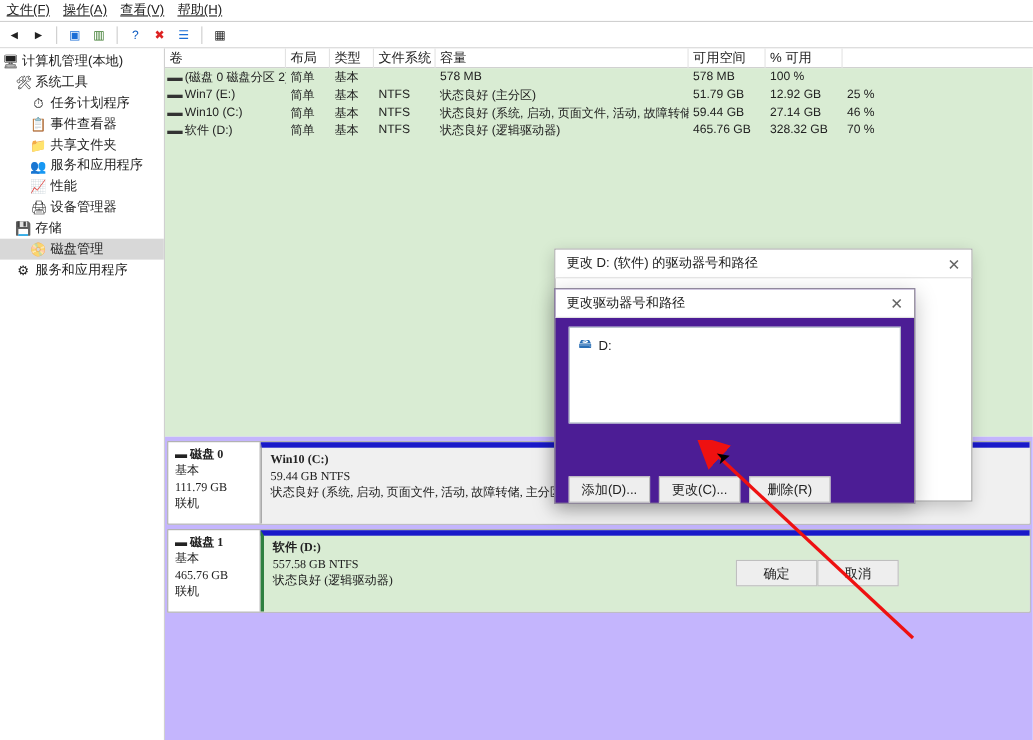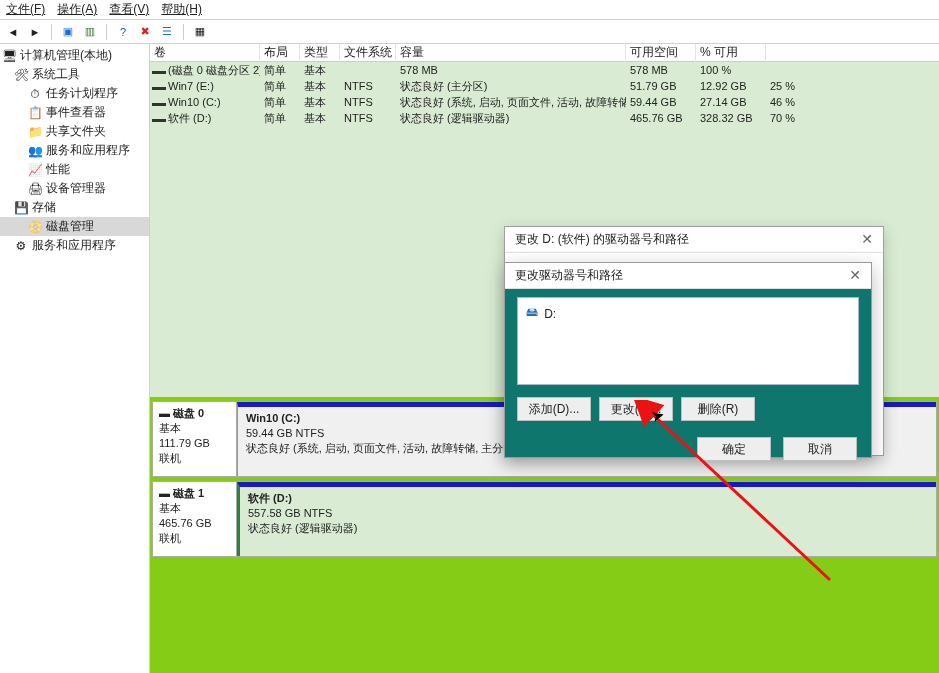--- a/index.html
+++ b/index.html
@@ -92,21 +92,21 @@
   .vol-list {
     background: #d9ecd3;
     flex: 0 0 335px;
     overflow: hidden;
   }
   .vol-row { height: 16px; font-size: 11px; }
   .vol-row > div { padding: 0 4px; white-space: nowrap; overflow: hidden; }
   .drv-icon { color:#333; margin-right:4px; font-size:10px; display:inline-block; transform:scaleX(1.4);}
 
   
-  .disk-area { flex:1; background:#84cc16; }
+  .disk-area { flex:1; background:#c4b5fd;font-family:Liberation Serif, serif; }
   .disk-row {
     display:flex;
     border:1px solid #aaa;
     margin: 4px 2px;
     height: 76px;
     background:#fff;
   }
   .disk-label {
     width: 84px;
     border-right:1px solid #aaa;
@@ -134,28 +134,28 @@
     left:504px; top:226px;
     width:380px; height:230px;
     background:#fff;
     border:1px solid #a0a0a0;
     box-shadow:0 4px 14px rgba(0,0,0,.2);
     z-index:10;
   }
   .dialog-front {
     position:absolute;
     left:504px; top:262px;
-    width:368px; height:196px;
-    background:#0f766e;
+    width:328px; height:196px;
+    background:#4c1d95;
     border:1px solid #9a9a9a;
     box-shadow:0 6px 18px rgba(0,0,0,.25);
     z-index:20;
   }
   .dlg-title {
-    display:flex; justify-content:space-between; align-items:flex-start;
+    display:flex; justify-content:space-between; align-items:flex-end;
     padding:4px 10px;
     background:#fff;
     border-bottom:1px solid #e0e0e0;
     font-size:12px;
     height:26px;
   }
   .dlg-close { color:#666; font-size:14px; cursor:pointer; }
   .dlg-body { padding:8px 12px; }
   .drive-list {
     width:100%;
@@ -175,23 +175,24 @@
     margin-top:12px;
     justify-content:flex-start;
   }
   .wbtn {
     min-width:74px; height:24px;
     background:#eee;
     border:1px solid #bfbfbf;
     font-size:12px;
     display:inline-flex; align-items:center; justify-content:center;
     cursor:pointer;
+    margin-top:36px;
   }
   .dlg-footer {
-    display:flex; gap:12px; justify-content:flex-end;
+    display:flex; justify-content:flex-end;
     padding:8px 14px;
   }
 
   .cursor-ptr {
     position:absolute;
     left:651px; top:406px;
     font-size:16px;
     z-index:30;
     color:#000;
     transform:rotate(-15deg);

